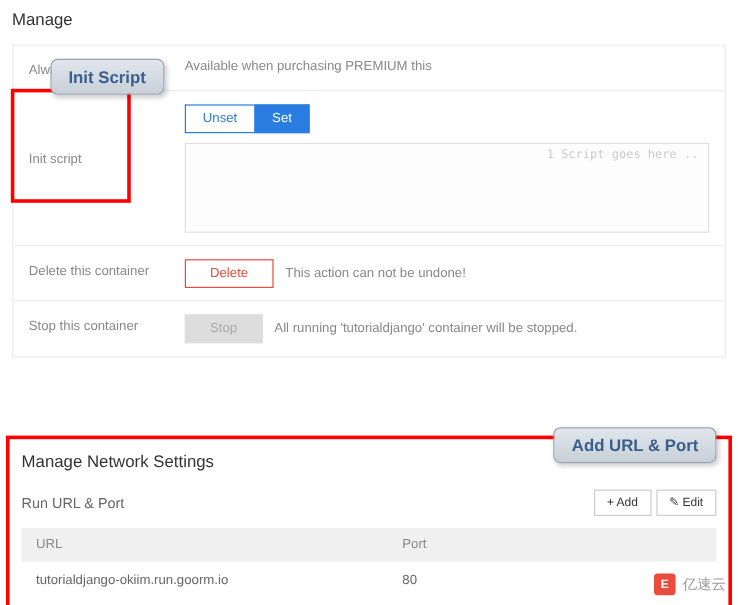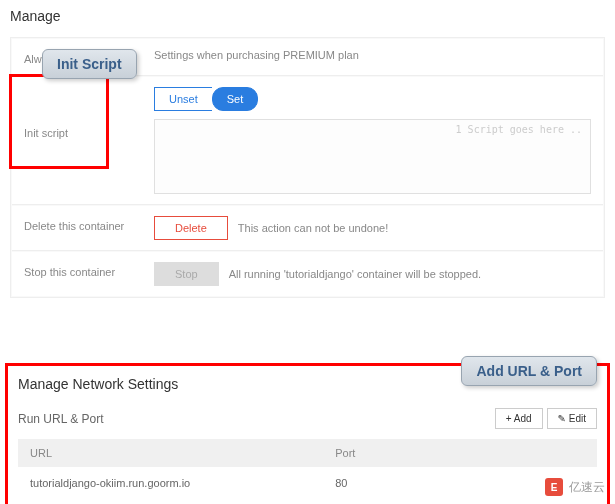--- a/index.html
+++ b/index.html
@@ -11,21 +11,21 @@
     
     .row { display: flex; align-items: flex-start; border-bottom: 1px solid #eee; padding: 10px 12px; background: #fff; margin: 1px; position: relative; }
     .row:last-child { border-bottom: none; }
     .row-label { width: 130px; color: #888; font-size: 11px; padding-top: 4px; }
     .row-content { flex: 1; display: flex; align-items: center; gap: 10px; }
     .row-text { color: #888; font-size: 11px; }
     
     .toggle-group { display: flex; align-items: center; }
     .toggle-btn { padding: 5px 14px; font-size: 11px; border: 1px solid #2a7de0; cursor: pointer; }
     .toggle-unset { background: #fff; color: #2a7de0; border-right: none; }
-    .toggle-set { background: #2a7de0; color: #fff; border-radius: 11px; }
+    .toggle-set { background: #2a7de0; color: #fff; }
     
     .init-row { padding: 10px 12px; }
     .init-content { flex: 1; margin-left: 0; }
     .code-area { border: 1px solid #e0e0e0; background: #fdfdfd; height: 75px; padding: 4px 8px; font-family: monospace; font-size: 10px; color: #ccc; position: relative; text-align: right; }
     .line-num { display: inline-block; width: 12px; color: #ccc; }
     
     .btn { padding: 5px 20px; font-size: 11px; border: 1px solid #ccc; background: #fff; cursor: pointer; }
     .btn-disabled { background: #ddd; color: #aaa; border-color: #ddd; }
     .btn-danger { color: #e74c3c; border-color: #e74c3c; background: #fff; padding: 5px 20px; }
     
@@ -56,21 +56,21 @@
 <body>
 
 <div>
   <div class="section-title">Manage</div>
 
   <div class="panel">
 
     <div class="row">
       <div class="row-label">Always-on</div>
       <div class="row-content">
-        <span class="row-text">Settings when purchasing PREMIUM plan</span>
+        <span class="row-text">Available when purchasing PREMIUM this</span>
       </div>
     </div>
 
     <div class="row init-row init-wrapper" style="align-items:stretch;">
       <div class="red-box-1"></div>
       <div class="callout callout-init">Init Script</div>
       <div class="row-label" style="padding-top:40px;">Init script</div>
       <div class="init-content">
         <div class="toggle-group">
           <button class="toggle-btn toggle-unset">Unset</button>

